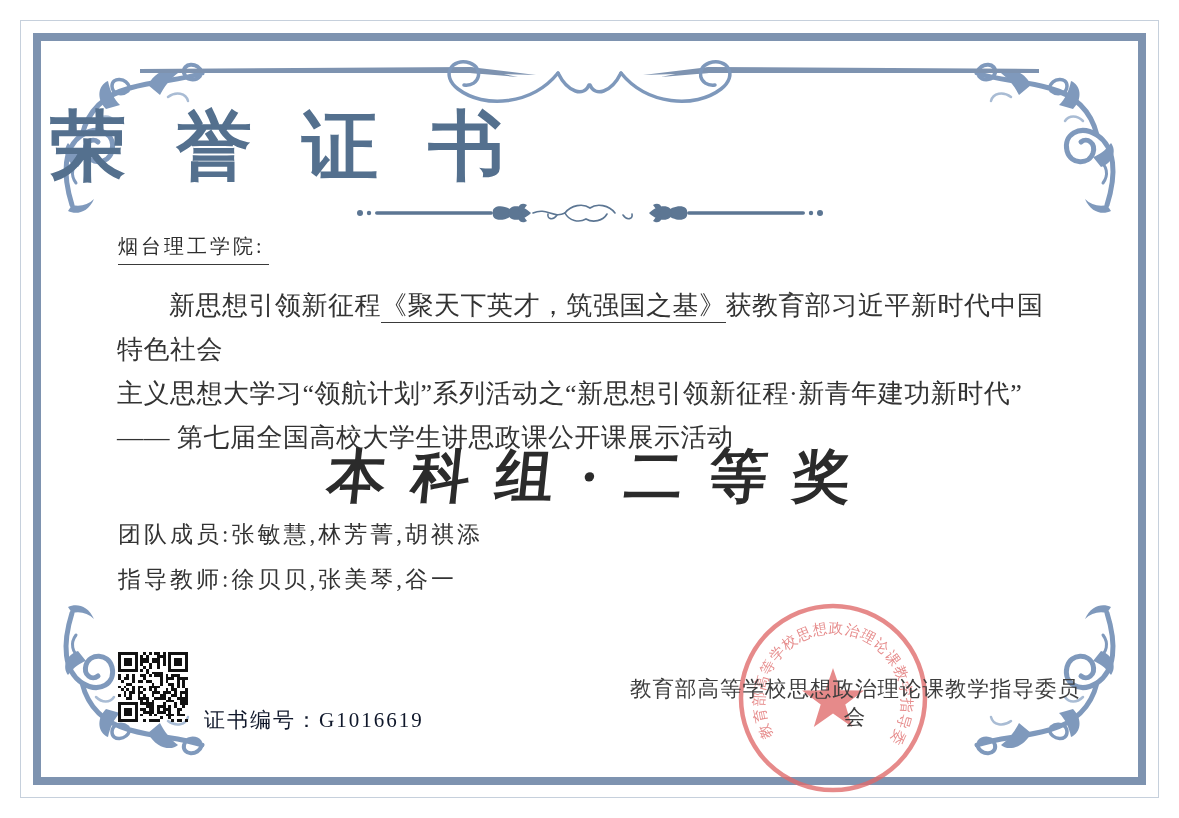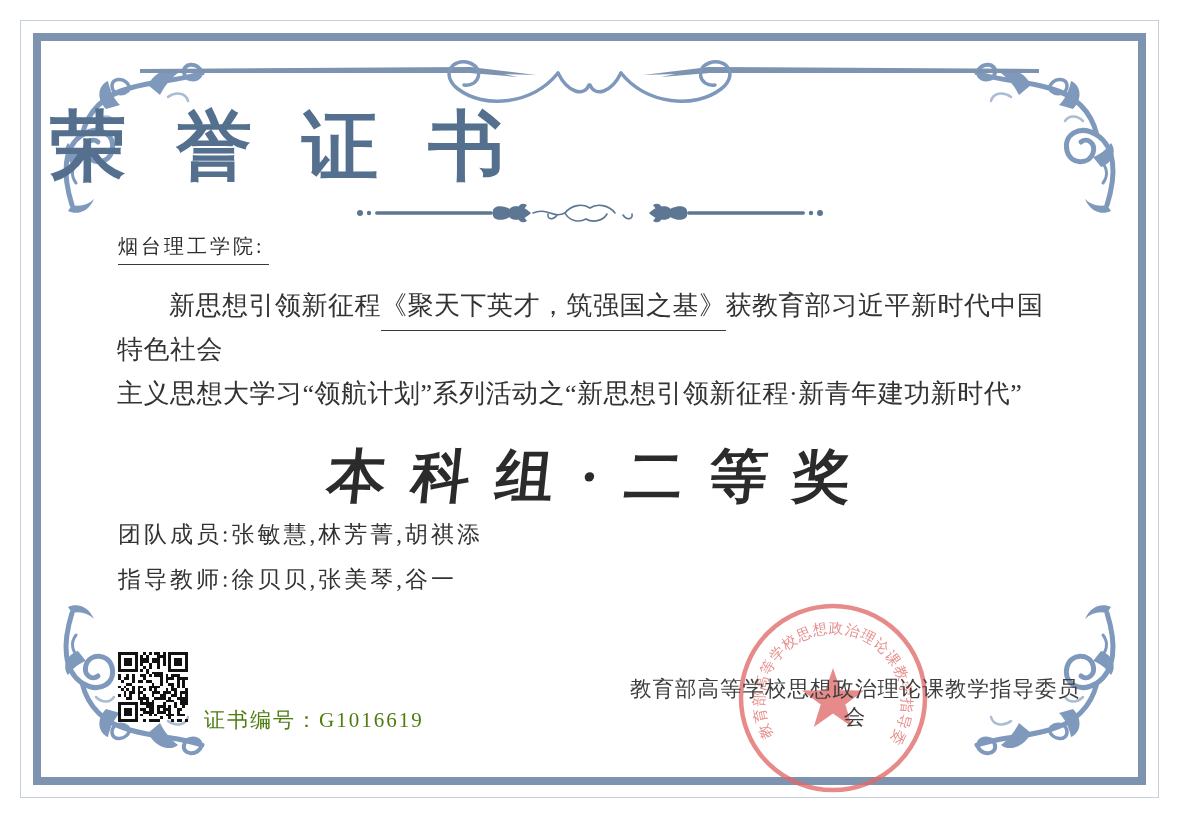--- a/index.html
+++ b/index.html
@@ -52,21 +52,21 @@
   .recipient {
     position:absolute; top:233px; left:118px;
     font-size:20px; color:#2f2f2f; letter-spacing:3px;
     border-bottom:1.5px solid #3a3a3a; padding:0 4px 4px 0;
   }
   .body-text {
     position:absolute; top:284px; left:117px; width:950px;
     font-size:26px; color:#333; line-height:44px; letter-spacing:0.5px;
   }
   .body-line1 { text-indent:2em; }
-  .work-title { border-bottom:1.5px solid #3a3a3a; padding-bottom:10px; }
+  .work-title { border-bottom:1.5px solid #3a3a3a; padding-bottom:2px; }
 
   
   .award {
     position:absolute; top:438px; left:0; width:100%;
     text-align:center; font-size:58px; font-weight:900;
     color:#2b2b2b; letter-spacing:26px; text-indent:26px;
     transform:skewX(-6deg);
     font-family:"Liberation Serif","DejaVu Serif",serif;
   }
 
@@ -76,21 +76,21 @@
     font-size:23px; color:#333; letter-spacing:3px;
   }
   .people .row { line-height:45px; }
 
   
   .qr {
     position:absolute; top:652px; left:118px; width:70px; height:70px;
   }
   .cert-no {
     position:absolute; top:706px; left:204px;
-    font-size:21px; color:#4d7c0f; letter-spacing:2px;
+    font-size:21px; color:#0f172a; letter-spacing:2px;
   }
 
   
   .issuer-block {
     position:absolute; top:675px; left:630px; width:450px;
     text-align:center; color:#3d3d3d; z-index:3;
   }
   .issuer-name { font-size:21.5px; letter-spacing:1px; line-height:28px; }
   .issue-date  { font-size:22px; letter-spacing:7px; line-height:30px; }
 
@@ -228,20 +228,21 @@
       <path d="M176,14 C166,4 152,6 154,14 C152,22 166,24 176,14 Z"></path>
       <path d="M166,14 C160,8 166,2 172,6 L166,14 L172,22 C166,26 160,20 166,14 Z"></path>
     </g>
   </svg>
 
   <div class="recipient">烟台理工学院:</div>
 
   <div class="body-text">
     <div class="body-line1"><span>新思想引领新征程</span><span class="work-title">《聚天下英才，筑强国之基》</span><span>获教育部习近平新时代中国特色社会</span></div>
     <div>主义思想大学习“领航计划”系列活动之“新思想引领新征程·新青年建功新时代”</div>
+    <div>—— 第七届全国高校大学生讲思政课公开课展示活动</div>
   </div>
 
   <div class="award">本科组·二等奖</div>
 
   <div class="people">
     <div class="row">团队成员:张敏慧,林芳菁,胡祺添</div>
     <div class="row">指导教师:徐贝贝,张美琴,谷一</div>
   </div>
 
   <div class="qr"><svg viewBox="0 0 25 25" width="100%" height="100%" shape-rendering="crispEdges">

